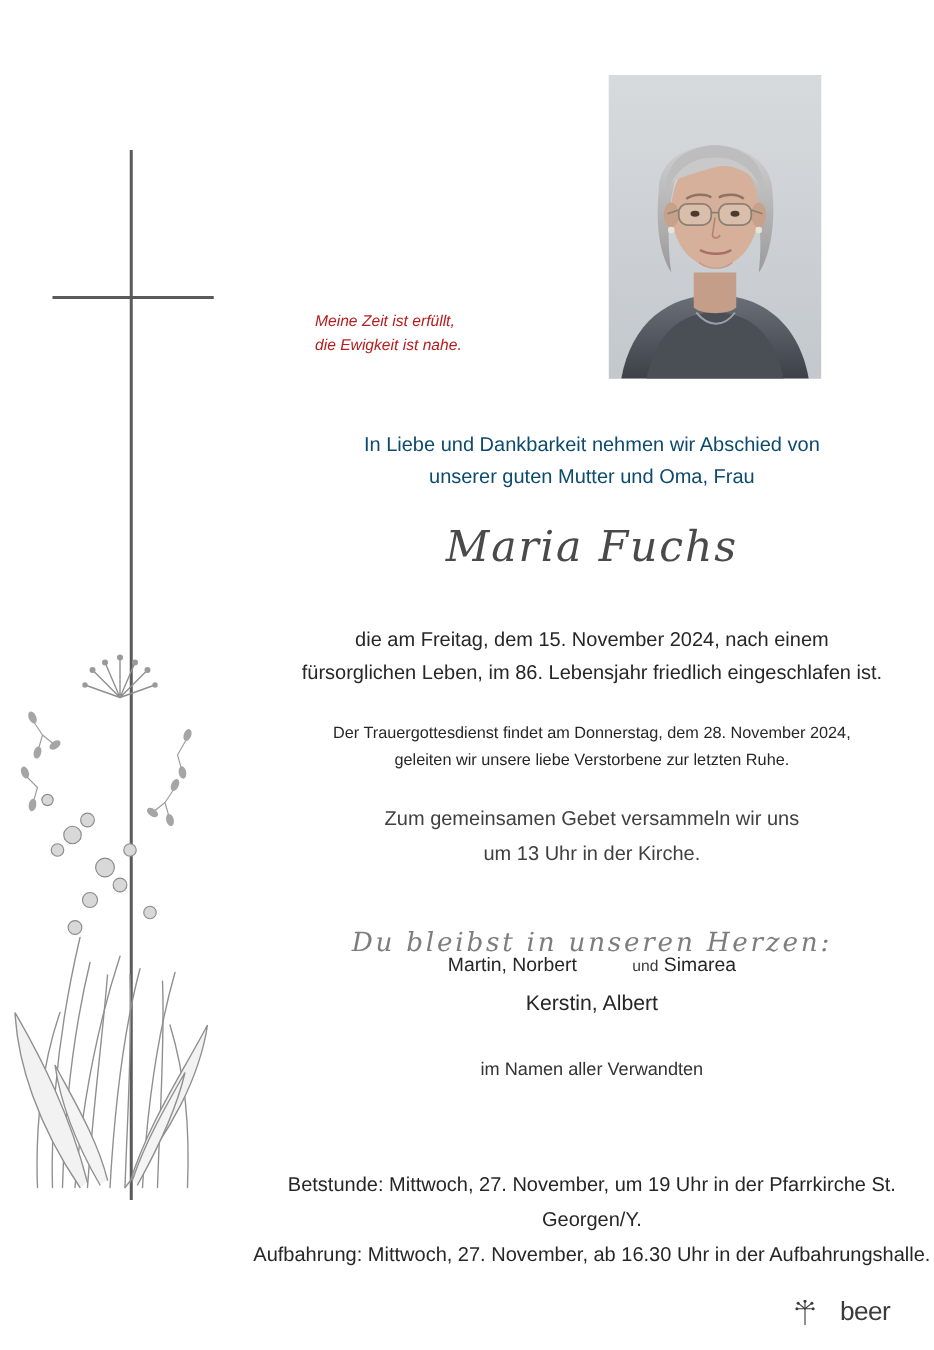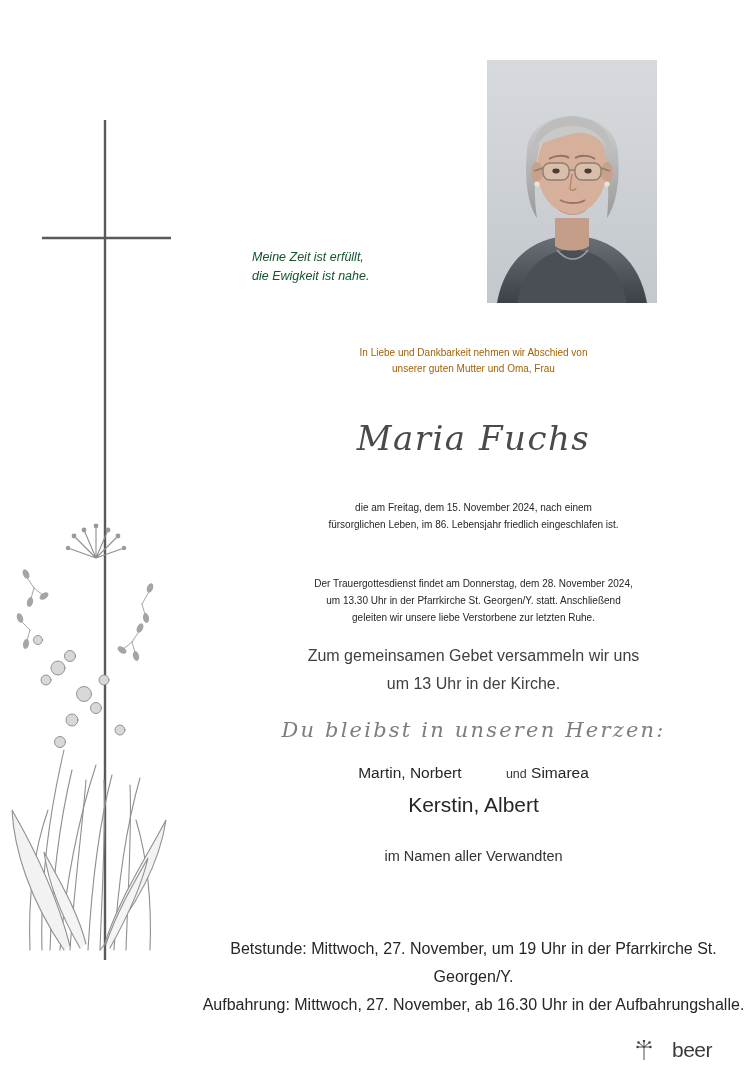--- a/index.html
+++ b/index.html
@@ -57,90 +57,90 @@
   }
 
   .verse {
     position: absolute;
     left: 52px;
     top: 248px;
     width: 260px;
     font-style: italic;
     font-size: 12.5px;
     line-height: 1.55;
-    color: #14532d;
+    color: #b91c1c;
   }
 
   .block {
     position: absolute;
     left: 0;
     width: 547px;
     text-align: center;
   }
 
   .intro {
     top: 345px;
-    font-size: 10px;
+    font-size: 16px;
     line-height: 1.55;
-    color: #a16207;
+    color: #0c4a6e;
   }
 
   .name {
     top: 418px;
     font-family: "DejaVu Serif", serif;
     font-style: italic;
     font-size: 34px;
     letter-spacing: 1.5px;
     color: #4a4a4a;
     font-weight: 400;
   }
 
   .dates {
     top: 500px;
-    font-size: 10px;
+    font-size: 16px;
     line-height: 1.65;
     color: #262626;
   }
 
   .service {
     top: 575px;
-    font-size: 10px;
+    font-size: 13px;
     line-height: 1.72;
     color: #262626;
   }
 
   .prayer {
     top: 642px;
     font-size: 16px;
     line-height: 1.72;
     color: #404040;
   }
 
   .heart-line {
-    top: 718px;
+    top: 742px;
     font-family: "DejaVu Serif", serif;
     font-style: italic;
     font-size: 21px;
     letter-spacing: 2.2px;
     color: #7d7d7d;
   }
 
   .family1 {
     top: 764px;
     font-size: 15.5px;
     color: #262626;
   }
   .family1 .conj {
     font-size: 12.5px;
     color: #3a3a3a;
     margin-left: 40px;
   }
   .family2 {
     top: 793px;
-    font-size: 21px;
+    font-size: 17px;
     color: #262626;
   }
   .family3 {
     top: 848px;
     font-size: 14.5px;
     color: #333333;
   }
 
   .place-date {
     top: 890px;
@@ -325,21 +325,20 @@
 
   <div class="block name">Maria Fuchs</div>
 
   <div class="block dates">
     <div>die am Freitag, dem 15. November 2024, nach einem</div>
     <div>fürsorglichen Leben, im 86. Lebensjahr friedlich eingeschlafen ist.</div>
   </div>
 
   <div class="block service">
     <div>Der Trauergottesdienst findet am Donnerstag, dem 28. November 2024,</div>
-    <div>um 13.30 Uhr in der Pfarrkirche St. Georgen/Y. statt. Anschließend</div>
     <div>geleiten wir unsere liebe Verstorbene zur letzten Ruhe.</div>
   </div>
 
   <div class="block prayer">
     <div>Zum gemeinsamen Gebet versammeln wir uns</div>
     <div>um 13 Uhr in der Kirche.</div>
   </div>
 
   <div class="block heart-line">Du bleibst in unseren Herzen:</div>
 

